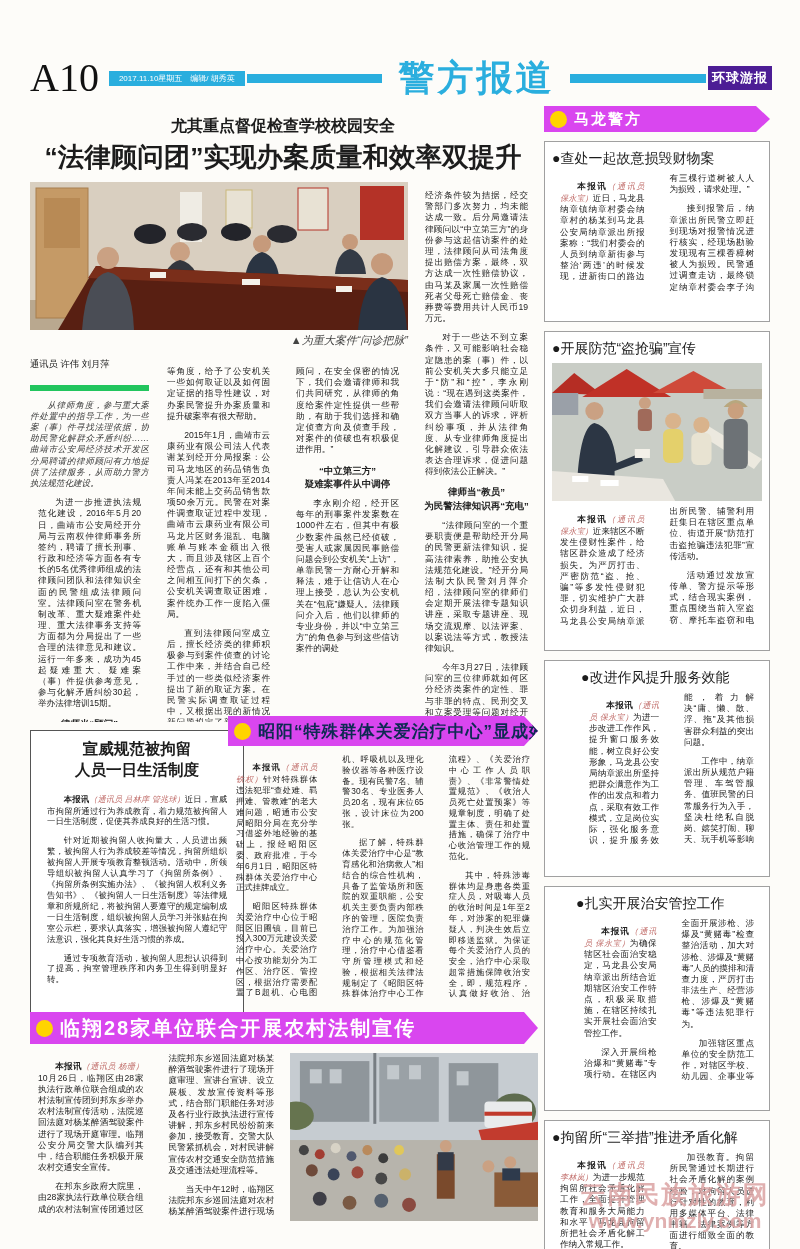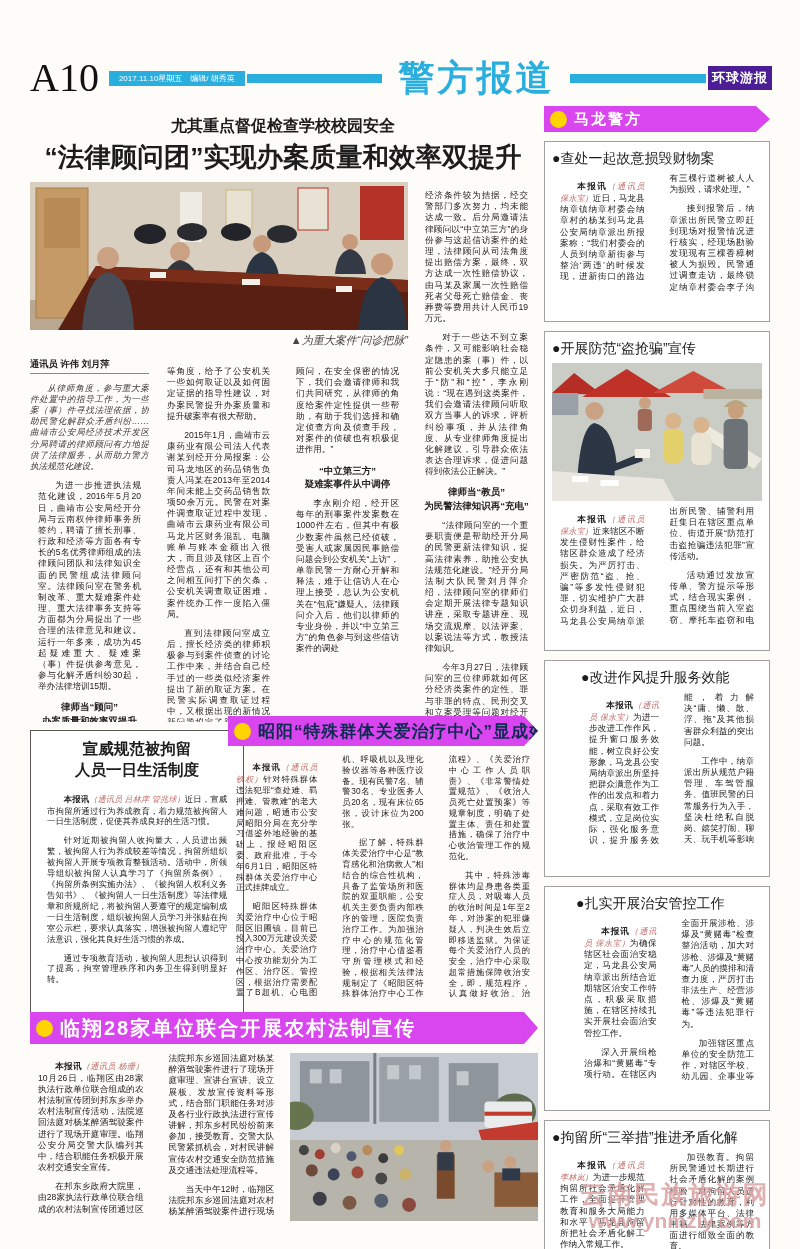--- a/index.html
+++ b/index.html
@@ -26,21 +26,21 @@
   
   #main-art{position:absolute;left:30px;top:116px;width:506px;height:612px;}
   .kicker{text-align:center;font-weight:bold;font-size:16px;margin-bottom:4px;}
   .headline{text-align:center;font-weight:900;font-size:26.5px;letter-spacing:0px;line-height:1.25;margin-bottom:8px;white-space:nowrap;}
   #main-body{position:relative;height:540px;}
   .m-photo{position:absolute;left:0;top:0;width:378px;height:148px;}
   .m-caption{position:absolute;left:0;top:151px;width:378px;text-align:right;font-size:11px;font-style:italic;color:#444;}
   .mcol{position:absolute;top:176px;width:119px;height:364px;}
   .mc1{left:0;} .mc2{left:129px;} .mc3{left:258px;}
   .mc4{left:387px;top:0;height:540px;}
-  .m-byline{font-weight:bold;font-size:9.3px;border-bottom:1px solid #22c55e;padding-bottom:3px;margin-bottom:5px;}
+  .m-byline{font-weight:normal;font-size:9.3px;border-bottom:6px solid #22c55e;padding-bottom:15px;margin-bottom:5px;}
   .m-intro{font-style:italic;color:#3a3a3a;margin-bottom:3px;text-indent:2em;}
   
   .banner{position:relative;background:#d946ef;display:flex;align-items:center;
           clip-path:polygon(0 0,calc(100% - 14px) 0,100% 50%,calc(100% - 14px) 100%,0 100%);}
   .banner .bullet{width:17px;height:17px;border-radius:50%;background:#ffd400;margin:0 7px 0 6px;flex:none;}
   .banner .btxt{font-weight:bold;white-space:nowrap;}
   
   #sidebar{position:absolute;left:544px;top:106px;width:226px;}
   #sidebar .banner{height:26px;}
   #sidebar .btxt{color:#fff;font-size:15px;letter-spacing:2px;}

